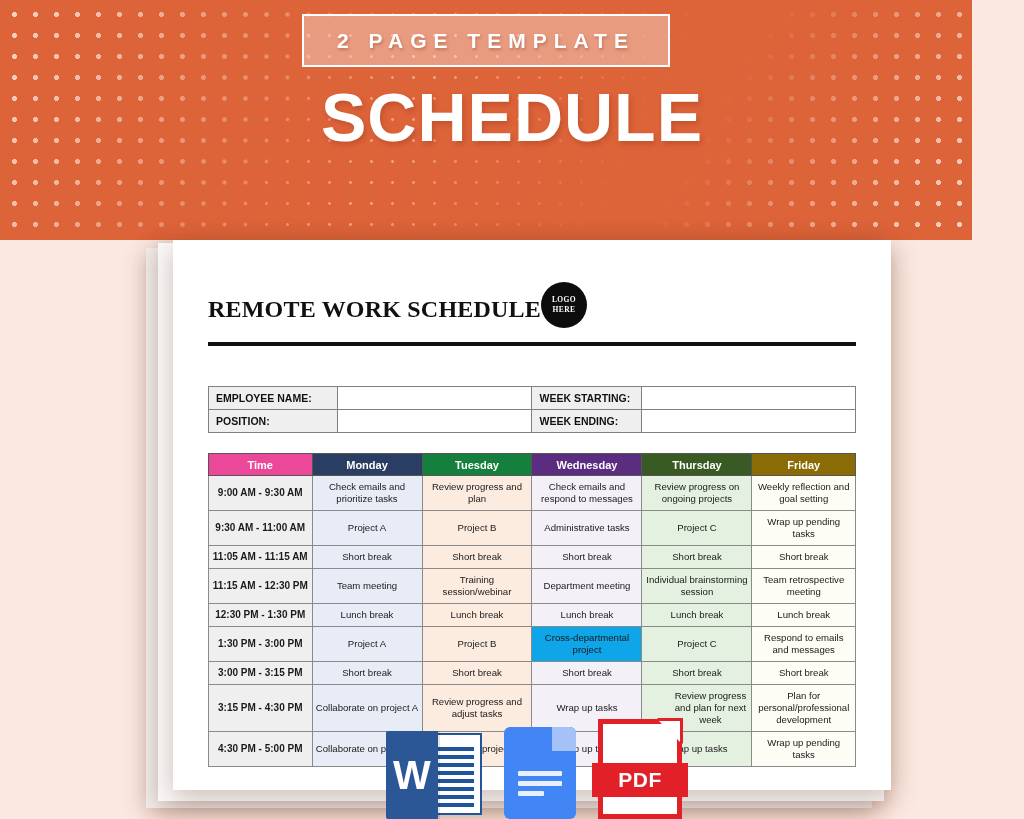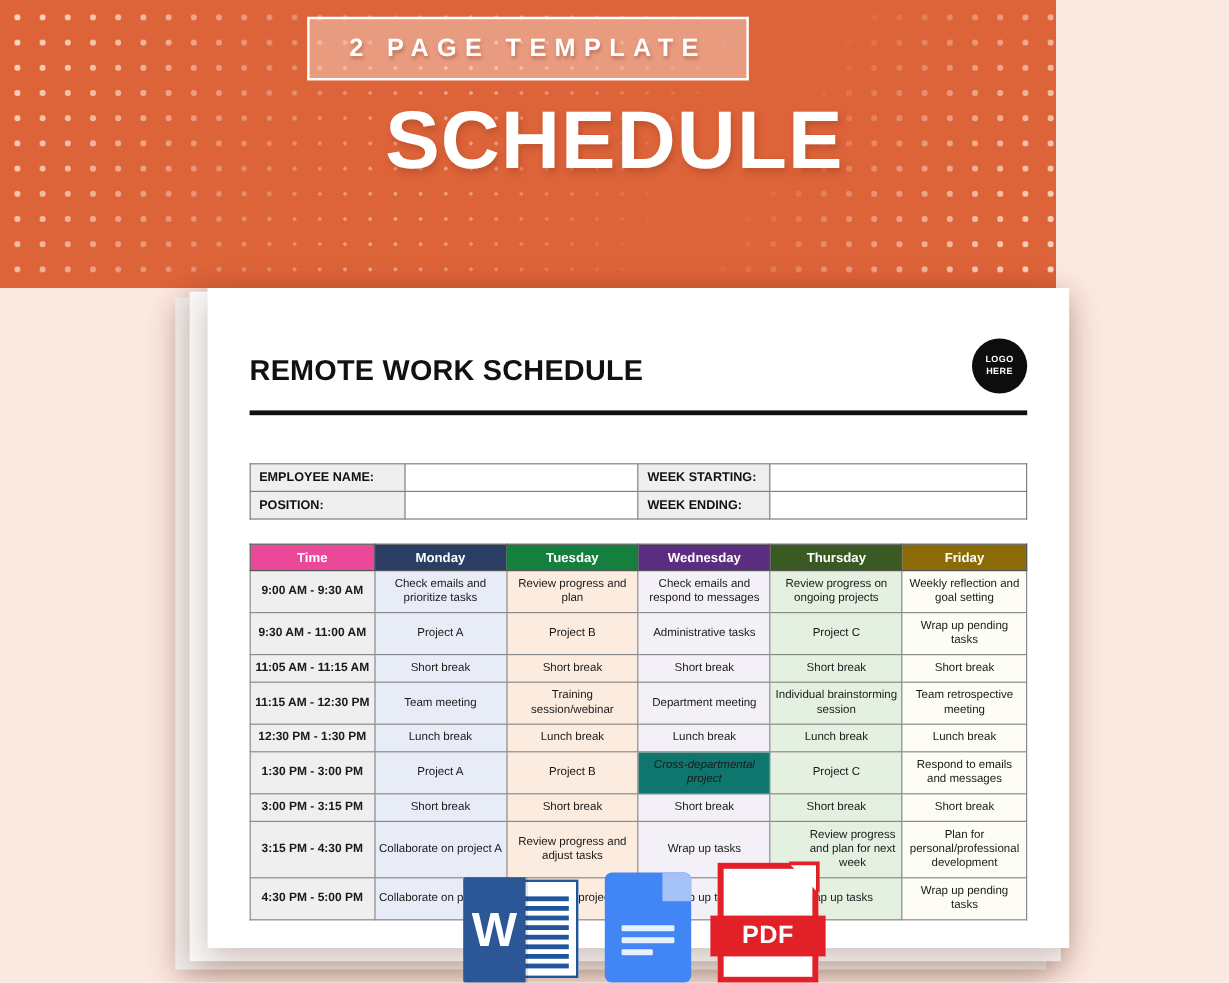--- a/index.html
+++ b/index.html
@@ -16,21 +16,21 @@
     width: 1024px;
     height: 819px;
     background: #fbe8e0;
     overflow: hidden;
   }
 
   
   #banner {
     position: absolute;
     left: 0; top: 0;
-    width: 880px;
+    width: 972px;
     height: 240px;
     background: #dd6339;
     overflow: hidden;
   }
   .dots {
     position: absolute;
     inset: 0;
     background-image: radial-gradient(circle, rgba(255,236,226,0.85) 2.6px, transparent 2.8px);
     background-size: 21px 21px;
     background-position: 4px 4px;
@@ -105,21 +105,22 @@
     width: 718px;
     height: 550px;
     background: #ffffff;
     box-shadow: 0 8px 26px rgba(110,60,40,0.33);
     padding: 42px 35px 0 35px;
   }
 
   #doc-head {
     display: flex;
     align-items: flex-start;
-    justify-content: space-between;
+    justify-content: flex-start;
+    font-family: Liberation Serif, serif;
   }
   #doc-title {
     font-size: 24px;
     font-weight: bold;
     color: #111111;
     letter-spacing: 0.2px;
     padding-top: 14px;
   }
   #logo-badge {
     width: 46px; height: 46px;
@@ -360,21 +361,21 @@
             <td style="background: rgb(232, 236, 247);">Lunch break</td>
             <td style="background: rgb(252, 235, 223);">Lunch break</td>
             <td style="background: rgb(244, 240, 247);">Lunch break</td>
             <td style="background: rgb(228, 240, 224);">Lunch break</td>
             <td style="background: rgb(253, 252, 245);">Lunch break</td>
           </tr>
           <tr>
             <td class="timecell">1:30 PM - 3:00 PM</td>
             <td style="background: rgb(232, 236, 247);">Project A</td>
             <td style="background: rgb(252, 235, 223);">Project B</td>
-            <td style="background: #0f766e; font-style: italic;">Cross-departmental project</td>
+            <td style="background: #0ea5e9;">Cross-departmental project</td>
             <td style="background: rgb(228, 240, 224);">Project C</td>
             <td style="background: rgb(253, 252, 245);">Respond to emails and messages</td>
           </tr>
           <tr>
             <td class="timecell">3:00 PM - 3:15 PM</td>
             <td style="background: rgb(232, 236, 247);">Short break</td>
             <td style="background: rgb(252, 235, 223);">Short break</td>
             <td style="background: rgb(244, 240, 247);">Short break</td>
             <td style="background: rgb(228, 240, 224);">Short break</td>
             <td style="background: rgb(253, 252, 245);">Short break</td>

